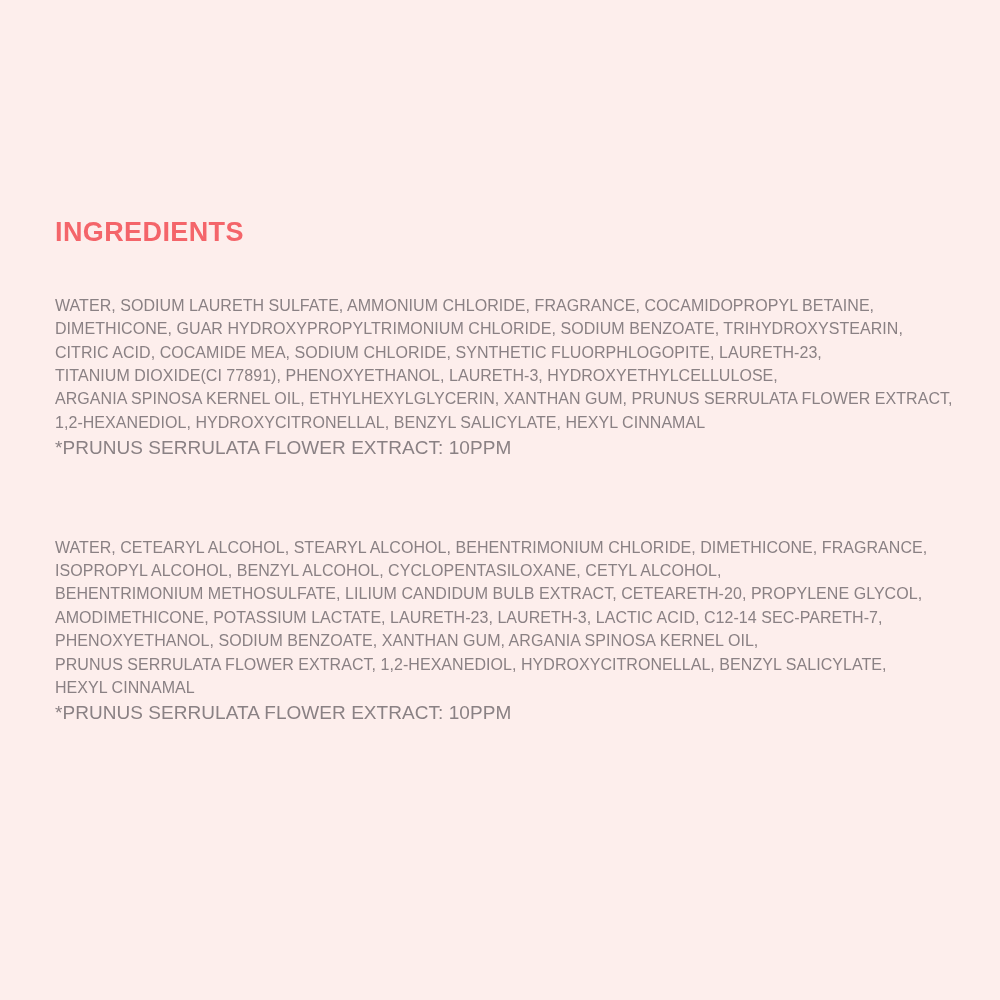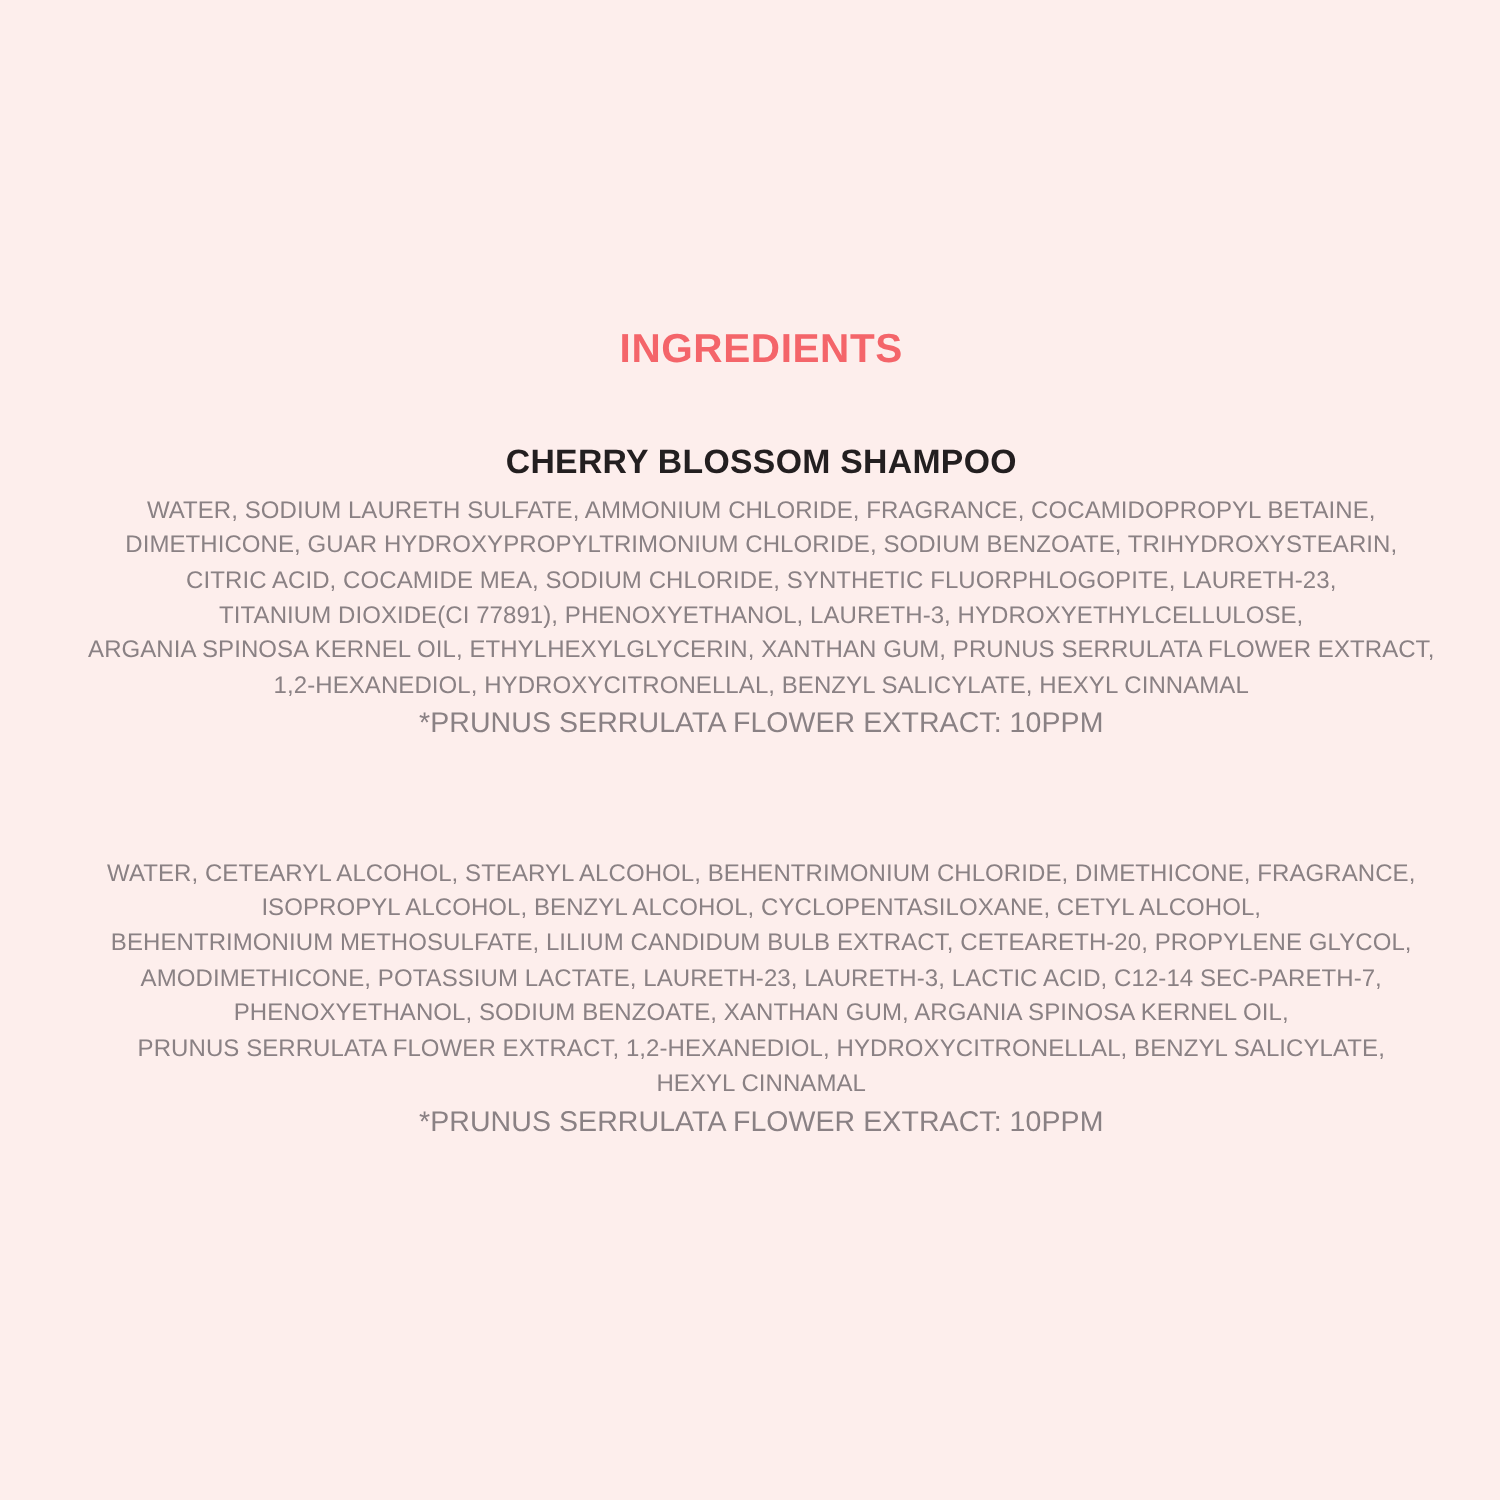--- a/index.html
+++ b/index.html
@@ -19,21 +19,20 @@
     height: 1000px;
     box-sizing: border-box;
     padding: 0;
     overflow: hidden;
   }
   .content {
     position: absolute;
     left: 55px;
     top: 218px;
     right: 40px;
-    text-align: center;
   }
   .section-heading {
     color: #f4656a;
     font-size: 27px;
     font-weight: bold;
     letter-spacing: 0.4px;
     line-height: 1.1;
     margin: 0 0 46px 0;
   }
   .product-block {
@@ -68,21 +67,20 @@
 </style>
 </head>
 <body>
 
 <div class="page">
   <div class="content">
 
     <h1 class="section-heading">INGREDIENTS</h1>
 
     <div class="product-block">
-      <h2 class="product-title">CHERRY BLOSSOM SHAMPOO</h2>
       <p class="ingredient-list">WATER, SODIUM LAURETH SULFATE, AMMONIUM CHLORIDE, FRAGRANCE, COCAMIDOPROPYL BETAINE,
 DIMETHICONE, GUAR HYDROXYPROPYLTRIMONIUM CHLORIDE, SODIUM BENZOATE, TRIHYDROXYSTEARIN,
 CITRIC ACID, COCAMIDE MEA, SODIUM CHLORIDE, SYNTHETIC FLUORPHLOGOPITE, LAURETH-23,
 TITANIUM DIOXIDE(CI 77891), PHENOXYETHANOL, LAURETH-3, HYDROXYETHYLCELLULOSE,
 ARGANIA SPINOSA KERNEL OIL, ETHYLHEXYLGLYCERIN, XANTHAN GUM, PRUNUS SERRULATA FLOWER EXTRACT,
 1,2-HEXANEDIOL, HYDROXYCITRONELLAL, BENZYL SALICYLATE, HEXYL CINNAMAL</p>
       <p class="ingredient-note">*PRUNUS SERRULATA FLOWER EXTRACT: 10PPM</p>
     </div>
 
     <div class="gap-large"></div>

